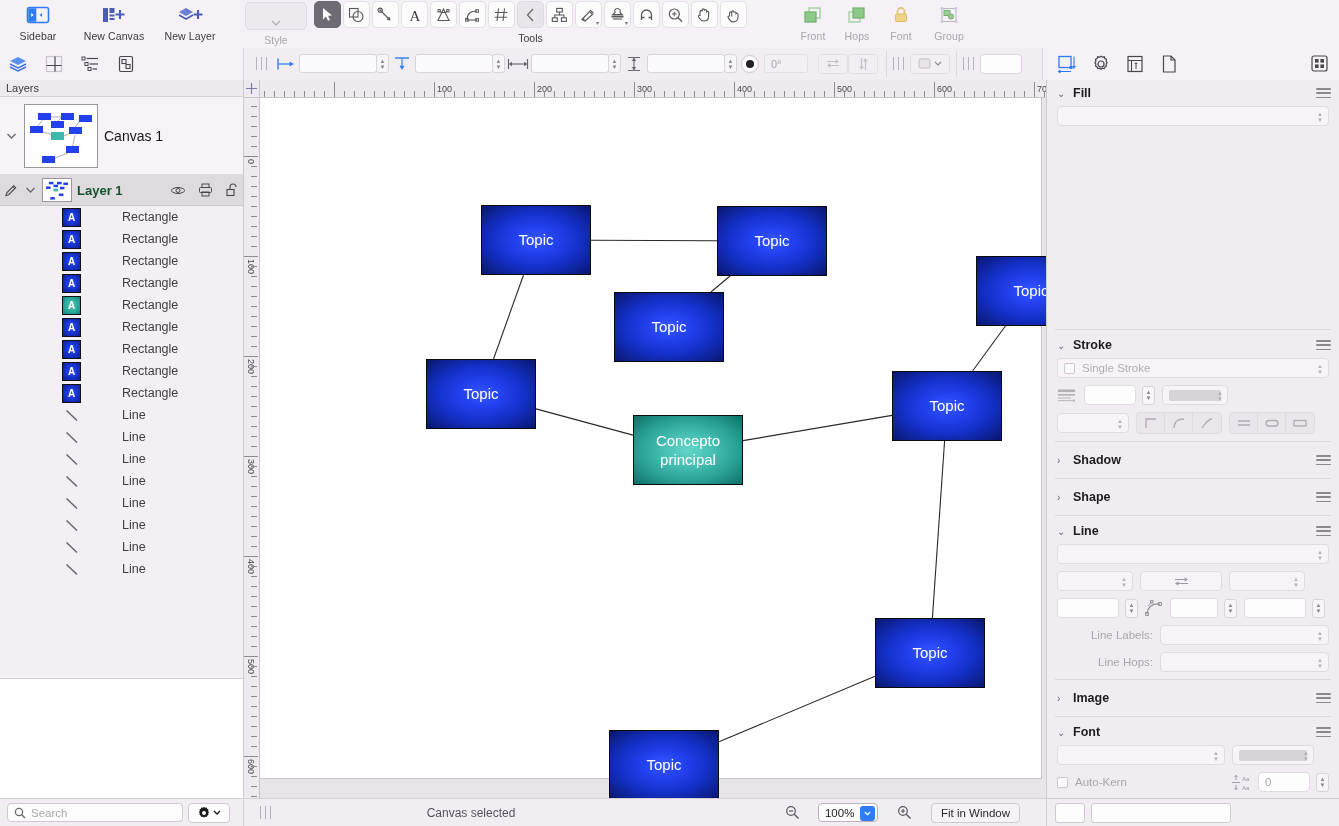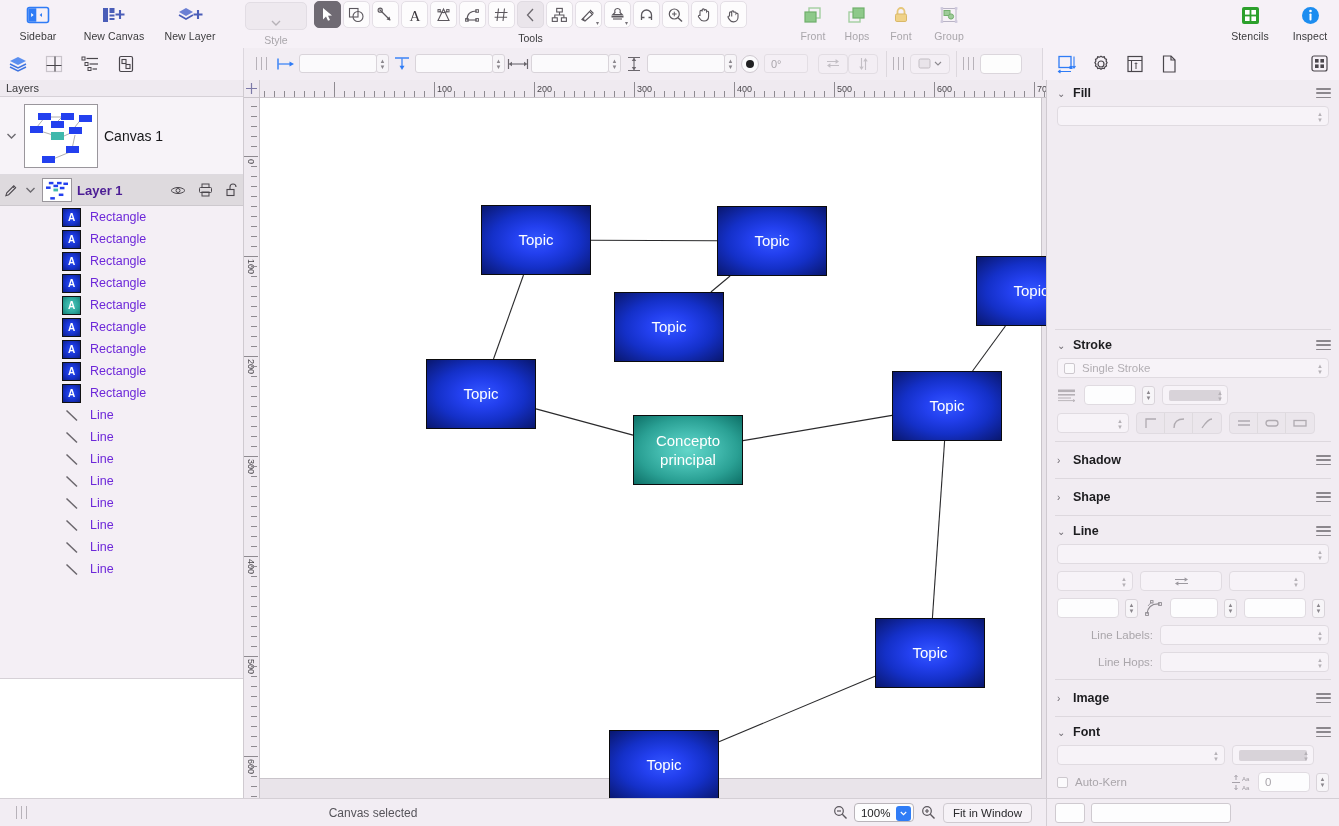--- a/index.html
+++ b/index.html
@@ -94,29 +94,29 @@
   .sb-header { height:17px; background:#efeaf0; border-bottom:1px solid #d6d1d7;
                display:flex; align-items:center; padding-left:6px; font-size:11px; color:#3a3a3c;}
   .canvas-row { height:78px; background:#f7f3f8; border-bottom:1px solid #dedae0;
                 display:flex; align-items:center; padding-left:4px; gap:6px; }
   .disc { width:14px; display:flex; align-items:center; justify-content:center; color:#6d6a70; font-size:10px;}
   .canvas-thumb { width:74px; height:64px; background:#fff; border:1px solid #9a969c; position:relative; }
   .canvas-name { font-size:14px; color:#17171a; }
   .layer-row { height:31px; background:#dedade; border-bottom:1px solid #cdc9ce;
                display:flex; align-items:center; padding-left:4px; gap:5px; }
   .layer-thumb { width:30px; height:24px; background:#fff; border:1px solid #9a969c; position:relative;}
-  .layer-name { font-size:13px; font-weight:bold; color:#4c1d95; flex:1 1 auto; }
+  .layer-name { font-size:13px; font-weight:bold; color:#14532d; flex:1 1 auto; }
   .layer-ctl { width:22px; display:flex; align-items:center; justify-content:center;}
   .obj-list { background:#f4eff5; }
   .obj-row { height:22px; display:flex; align-items:center; padding-left:62px; gap:9px; }
   .obj-sw { width:19px; height:19px; border:1px solid #111; display:flex; align-items:center;
             justify-content:center; color:#fff; font-size:10px; font-weight:bold;}
   .obj-sw.blue { background:radial-gradient(ellipse at 50% 48%, #2b4ff0 0%, #1936d8 45%, #0d1f8a 100%); }
   .obj-sw.teal { background:radial-gradient(ellipse at 50% 48%, #4dc8bd 0%, #2ea99e 55%, #147d74 100%); }
-  .obj-lbl { font-size:12.5px; color:#6d28d9; }
+  .obj-lbl { font-size:12.5px; color:#404040;margin-left:32px; }
   .sb-bottom { position:absolute; left:0; bottom:0; width:243px; height:120px; background:#fff; border-top:1px solid #d6d1d7;}
 
   
   .canvas-area { position:absolute; left:244px; top:80px; width:802px; height:718px; background:#f4eff5; }
   .ruler-h { position:absolute; left:16px; top:0; width:786px; height:18px; background:#efeaf0;
              border-bottom:1px solid #c9c4ca; overflow:hidden;}
   .ruler-v { position:absolute; left:0; top:18px; width:16px; height:700px; background:#efeaf0;
              border-right:1px solid #c9c4ca; overflow:hidden;}
   .ruler-corner { position:absolute; left:0; top:0; width:16px; height:18px; background:#efeaf0;
                   border-right:1px solid #c9c4ca; border-bottom:1px solid #c9c4ca;
@@ -156,21 +156,21 @@
 
   
   .statusbar { position:absolute; left:0; bottom:0; width:1339px; height:28px; background:#f2edf3;
                border-top:1px solid #d4cfd5; display:flex; align-items:center;}
   .sb-search { width:244px; height:28px; display:flex; align-items:center; gap:5px; padding-left:7px;
                border-right:1px solid #d4cfd5;}
   .searchbox { width:176px; height:19px; background:#fdfdfe; border:1px solid #cfcad0; border-radius:4px;
                display:flex; align-items:center; gap:5px; padding-left:6px; color:#a9a5aa; font-size:11.5px;}
   .gearbtn { width:42px; height:20px; background:#fdfdfe; border:1px solid #cfcad0; border-radius:4px;
              display:flex; align-items:center; justify-content:center; gap:2px;}
-  .status-mid { flex:1 1 auto; display:flex; align-items:center; height:20px; padding-left:10px;}
+  .status-mid { flex:1 1 auto; display:flex; align-items:center; height:20px; padding-left:10px;gap:12px;}
   .status-text { flex:1 1 auto; text-align:center; font-size:12px; color:#56545a; margin-left:-120px;}
   .zoomfield { width:60px; height:19px; background:#fdfdfe; border:1px solid #b9b4ba; border-radius:4px;
                display:flex; align-items:center; padding-left:6px; font-size:11.5px; color:#1c1c1e; position:relative;}
   .zoomfield .bluebtn { position:absolute; right:2px; top:1.5px; width:15px; height:15px; background:#2f7cf6;
                         border-radius:3px; display:flex; align-items:center; justify-content:center; color:#fff; font-size:7px;}
   .fitbtn { height:20px; padding:0 9px; background:#f6f2f7; border:1px solid #cfcad0; border-radius:4px;
             display:flex; align-items:center; font-size:11.5px; color:#2a2a2d;}
   .status-right { width:293px; height:28px; border-left:1px solid #d4cfd5; display:flex; align-items:center;
                   gap:6px; padding-left:8px;}
   .sr-well { width:30px; height:20px; background:#fdfdfe; border:1px solid #cfcad0; border-radius:3px;}
@@ -376,44 +376,20 @@
               <rect x="1.6" y="14.3" width="2.6" height="2.6" fill="#cfc9dd"></rect>
               <rect x="15.8" y="14.3" width="2.6" height="2.6" fill="#cfc9dd"></rect>
             </svg>
         </span>
         <span class="lbl">Group</span>
       </div>
     </div>
 
     <div class="tb-spacer"></div>
 
-    <div class="tb-group">
-      <div class="tb-item" style="width:62px">
-        <span class="gi">
-          <svg width="19" height="19" viewBox="0 0 19 19">
-              <rect x="1" y="1" width="17" height="17" rx="2" fill="#2ca02c"></rect>
-              <rect x="4" y="4" width="4.6" height="4.6" fill="#fff"></rect>
-              <rect x="10.4" y="4" width="4.6" height="4.6" fill="#fff"></rect>
-              <rect x="4" y="10.4" width="4.6" height="4.6" fill="#fff"></rect>
-              <rect x="10.4" y="10.4" width="4.6" height="4.6" fill="#fff"></rect>
-            </svg>
-        </span>
-        <span class="lbl">Stencils</span>
-      </div>
-      <div class="tb-item" style="width:58px">
-        <span class="gi">
-          <svg width="19" height="19" viewBox="0 0 19 19">
-              <circle cx="9.5" cy="9.5" r="8.5" fill="#1c8df0"></circle>
-              <circle cx="9.5" cy="5" r="1.3" fill="#fff"></circle>
-              <rect x="8.5" y="7.4" width="2" height="7" rx="0.9" fill="#fff"></rect>
-            </svg>
-        </span>
-        <span class="lbl">Inspect</span>
-      </div>
-    </div>
   </div>
 
   <div class="formatbar">
     <div class="fb-left">
       <span class="lp-icon">
         <svg width="20" height="18" viewBox="0 0 20 18">
             <path d="M10 2 L18 6 L10 10 L2 6 Z" fill="#5b8ff0"></path>
             <path d="M2 9 L10 13 L18 9" fill="none" stroke="#3f74e0" stroke-width="1.5"></path>
             <path d="M2 12 L10 16 L18 12" fill="none" stroke="#3f74e0" stroke-width="1.5"></path>
           </svg>
@@ -1187,20 +1163,38 @@
             <path d="M5 1.5 V6 M3.5 3 L5 1.3 L6.5 3" fill="none" stroke="#9d99a0" stroke-width="0.9"></path>
             <path d="M5 15.5 V11 M3.5 14 L5 15.7 L6.5 14" fill="none" stroke="#9d99a0" stroke-width="0.9"></path>
           </svg>
       </span>
       <span class="ifield" style="width:52px; background:#fdfdfe; color:#a9a5ab;">0</span>
       <span class="stepper">▲<br>▼</span>
     </div>
   </div>
 
   <div class="statusbar">
+    <div class="sb-search">
+      <span class="searchbox">
+        <svg width="12" height="12" viewBox="0 0 12 12">
+            <circle cx="5" cy="5" r="3.6" fill="none" stroke="#6d696f" stroke-width="1.3"></circle>
+            <path d="M7.8 7.8 L11 11" stroke="#6d696f" stroke-width="1.4"></path>
+          </svg>
+        <span>Search</span>
+      </span>
+      <span class="gearbtn">
+        <svg width="14" height="14" viewBox="0 0 18 18">
+            <path d="M9 1.2 l1.6 1 1.9-.4 .6 1.8 1.7 1-.4 1.9 1 1.5-1 1.5 .4 1.9-1.7 1-.6 1.8-1.9-.4-1.6 1-1.6-1-1.9 .4-.6-1.8-1.7-1 .4-1.9-1-1.5 1-1.5-.4-1.9 1.7-1 .6-1.8 1.9 .4z" fill="#1c1c1e"></path>
+            <circle cx="9" cy="9" r="2.6" fill="#fdfdfe"></circle>
+          </svg>
+        <svg width="8" height="5" viewBox="0 0 8 5">
+            <path d="M1 1 L4 4 L7 1" fill="none" stroke="#1c1c1e" stroke-width="1.3"></path>
+          </svg>
+      </span>
+    </div>
     <div class="status-mid">
       <span class="grip">
           <i></i>
           <i></i>
           <i></i>
         </span>
       <span class="status-text">Canvas selected</span>
       <span style="margin-right:6px">
         <svg width="15" height="15" viewBox="0 0 15 15">
             <circle cx="6" cy="6" r="4.3" fill="none" stroke="#5b575d" stroke-width="1.2"></circle>

